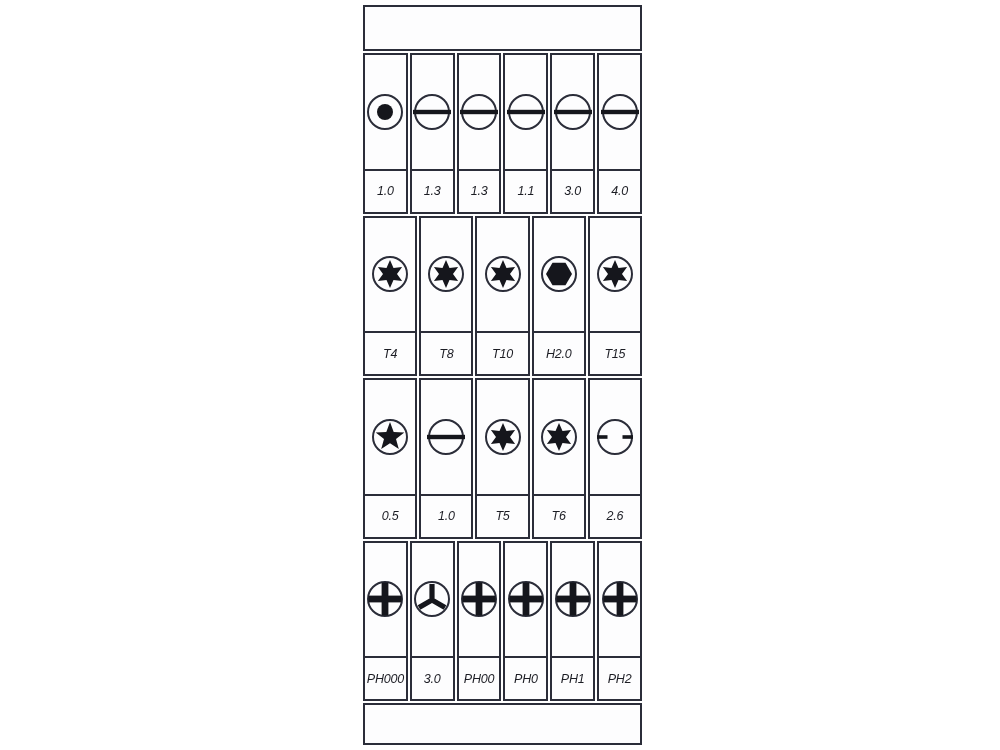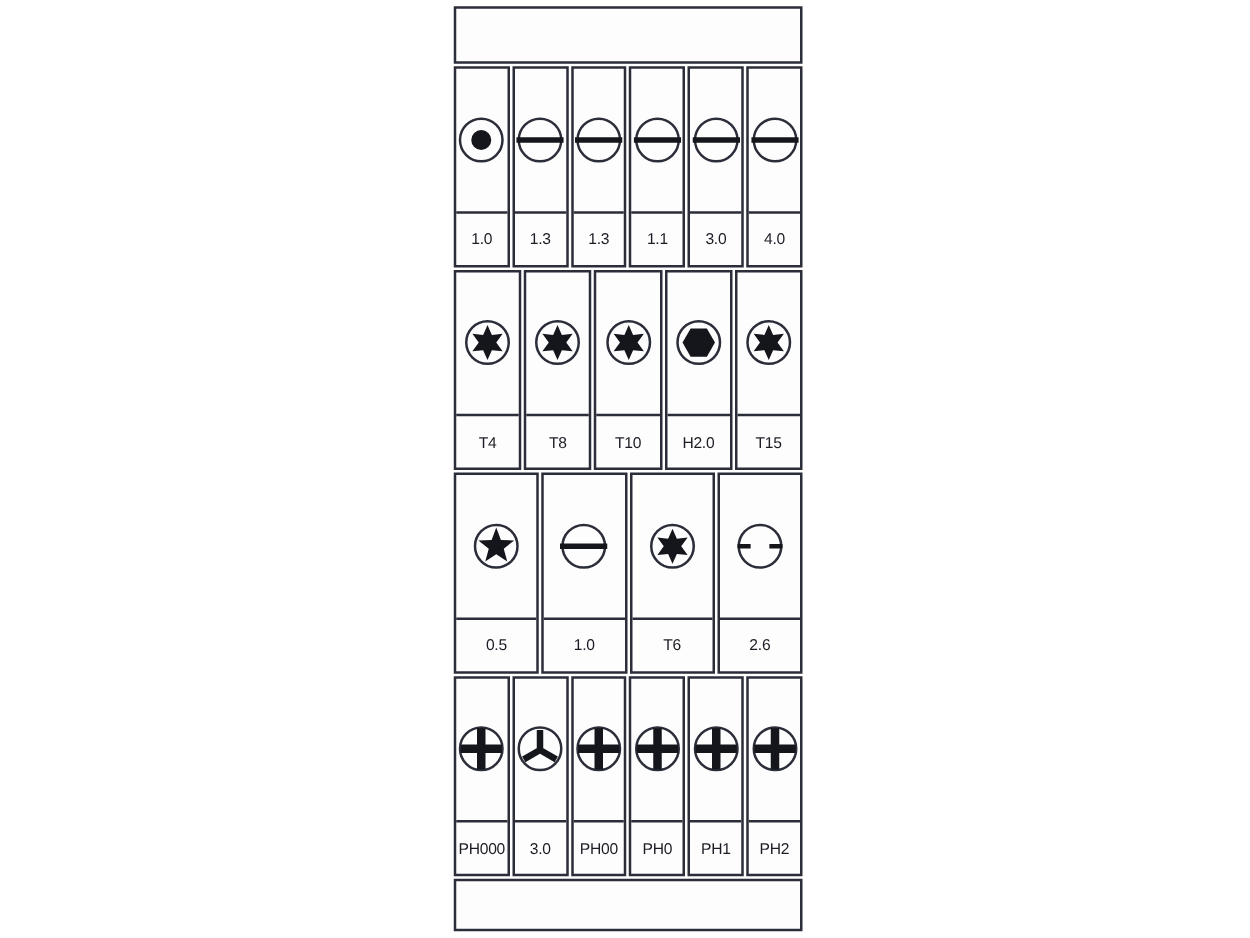--- a/index.html
+++ b/index.html
@@ -53,20 +53,21 @@
     height: 41px;
     border-top: 2px solid var(--line, #2b2d39);
     display: flex;
     align-items: center;
     justify-content: center;
     font-size: 12.5px;
     letter-spacing: -0.2px;
     color: var(--text, #1c1d24);
     white-space: nowrap;
     overflow: hidden;
+    font-style: italic;
   }
   .icon-area svg { display: block; }
 </style>
 </head>
 <body style="--line: #2b2d39; --glyph: #15161c; --cell-bg: #fdfdfe; --page-bg: #ffffff; --text: #1c1d24;">
 
 <div class="panel">
   <div class="strip header-strip">
     <span></span>
   </div>
@@ -196,20 +197,29 @@
   <div class="bit-cell">
     <div class="icon-area">
             <svg width="38" height="38" viewBox="0 0 38 38">
               <circle cx="19" cy="19" r="17" fill="none" stroke="#2b2d39" stroke-width="2"></circle>
               <rect x="0" y="16.8" width="38" height="4.4" fill="#15161c"></rect>
             </svg>
           </div>
     <div class="label-area">1.0</div>
   </div>
 
+  <div class="bit-cell">
+    <div class="icon-area">
+            <svg width="38" height="38" viewBox="0 0 38 38">
+              <circle cx="19" cy="19" r="17" fill="none" stroke="#2b2d39" stroke-width="2"></circle>
+              <polygon fill="#15161c" points="19,5 22.5,12.9 31.1,12 26,19 31.1,26 22.5,25.1 19,33 15.5,25.1 6.9,26 12,19 6.9,12 15.5,12.9"></polygon>
+            </svg>
+          </div>
+    <div class="label-area">T5</div>
+  </div>
 
   <div class="bit-cell">
     <div class="icon-area">
             <svg width="38" height="38" viewBox="0 0 38 38">
               <circle cx="19" cy="19" r="17" fill="none" stroke="#2b2d39" stroke-width="2"></circle>
               <polygon fill="#15161c" points="19,5 22.5,12.9 31.1,12 26,19 31.1,26 22.5,25.1 19,33 15.5,25.1 6.9,26 12,19 6.9,12 15.5,12.9"></polygon>
             </svg>
           </div>
     <div class="label-area">T6</div>
   </div>

